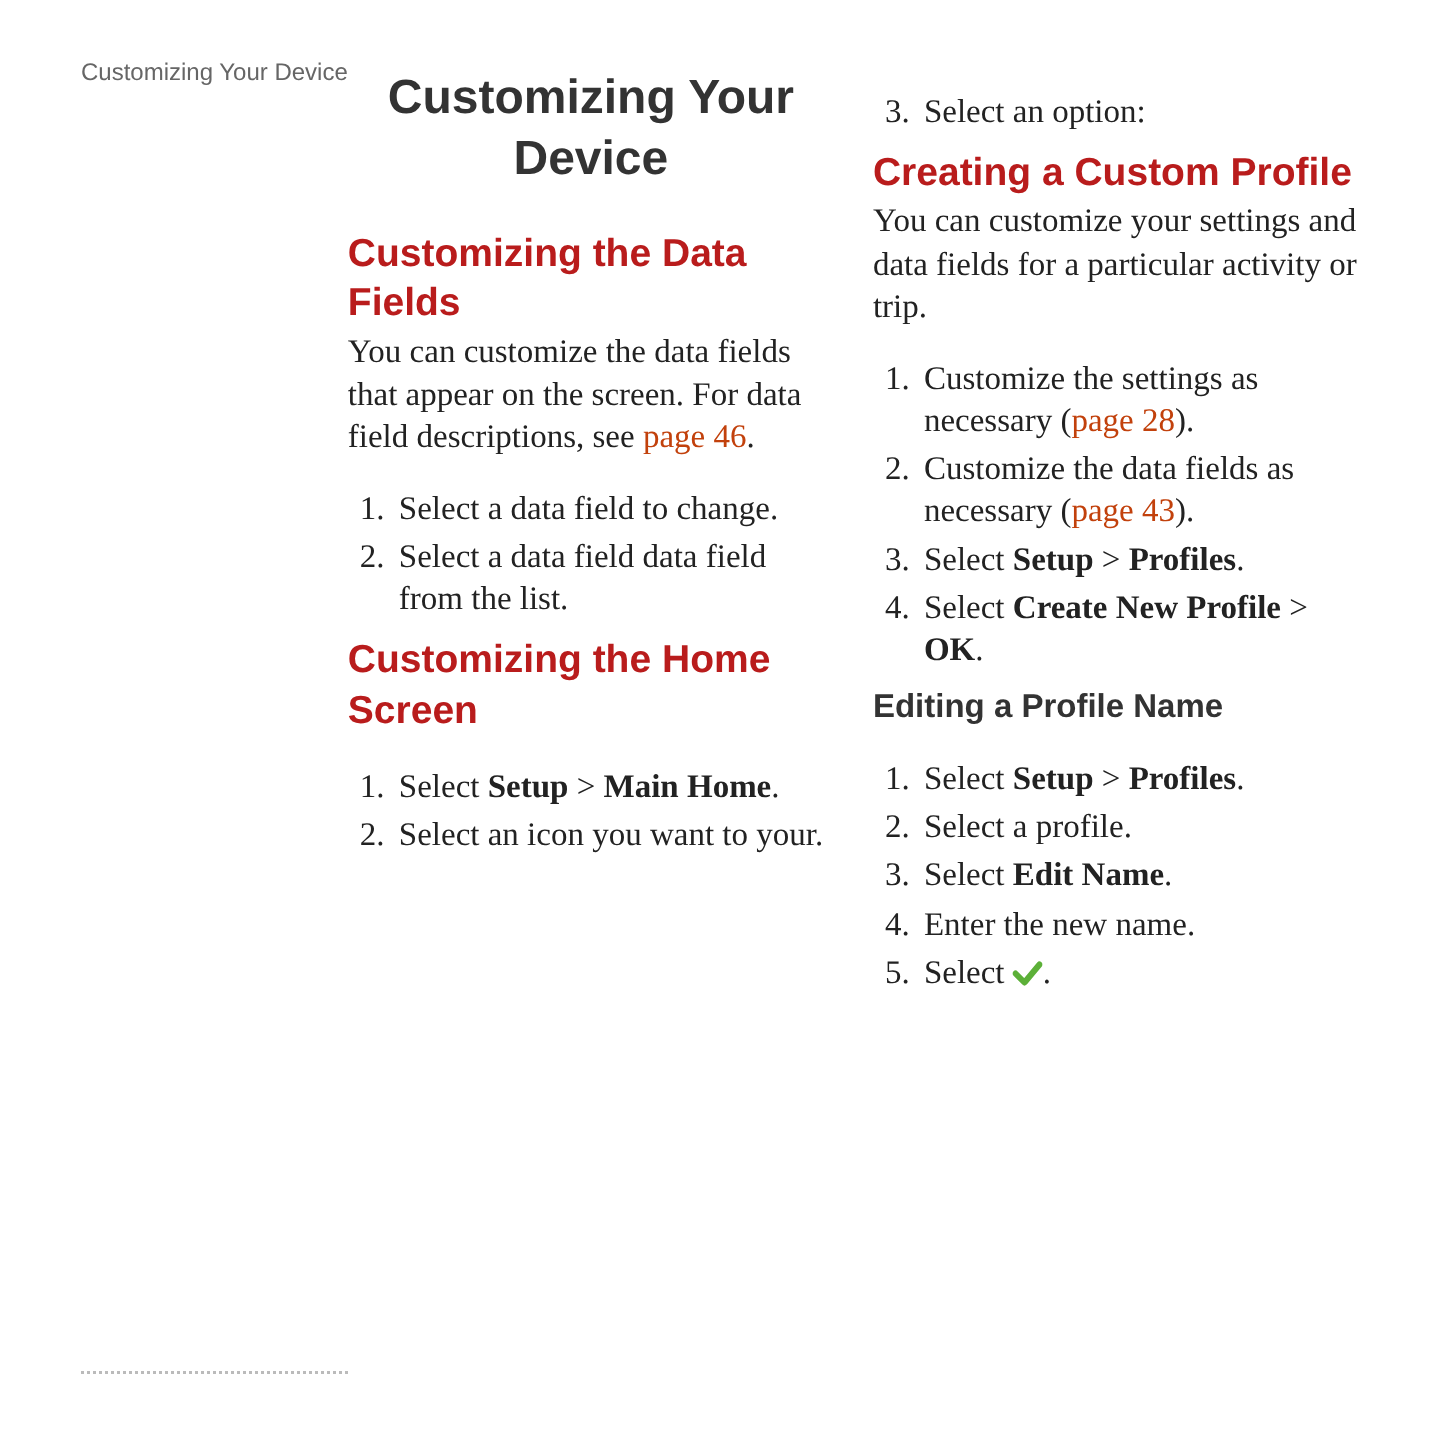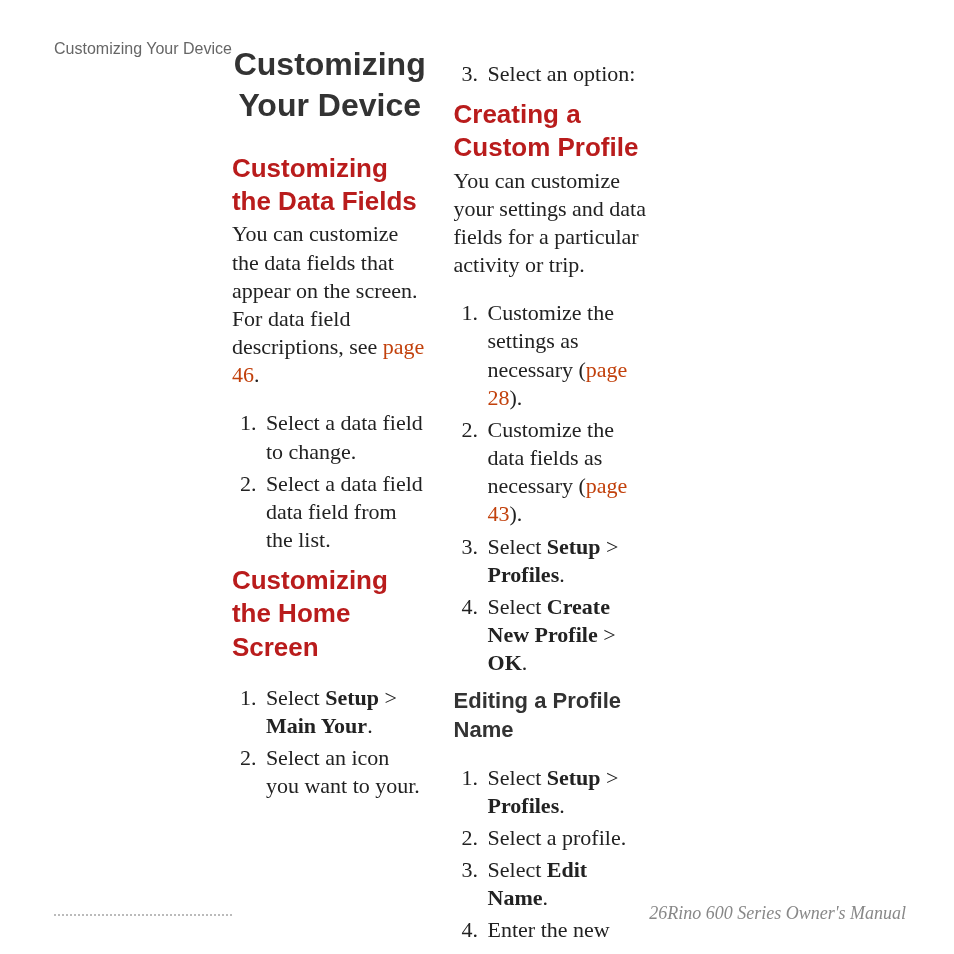--- a/index.html
+++ b/index.html
@@ -93,21 +93,21 @@
         <span>You can customize the data fields that appear on the screen. For data field descriptions, see </span><a class="link" href="#">page 46</a><span>.</span>
       </p>
       <ol>
         <li>Select a data field to change.</li>
         <li>Select a data field data field from the list.</li>
       </ol>
 
       <h2 class="sect">Customizing the Home Screen</h2>
       <ol>
         <li>
-          <span>Select </span><span class="bold">Setup</span><span> &gt; </span><span class="bold">Main Your</span><span>.</span>
+          <span>Select </span><span class="bold">Setup</span><span> &gt; </span><span class="bold">Main Home</span><span>.</span>
         </li>
         <li>Select an icon you want to your.</li>
       </ol>
     </div>
 
     <div class="col">
       <ol start="3">
         <li>
           <span>Select an option:</span>
           <ul class="bullet">
@@ -145,18 +145,14 @@
         <li>
           <span>Select </span><span class="check-icon"><svg width="20" height="18" viewBox="0 0 20 18">
                 <path d="M2 9 L8 15 L18 3" stroke="#5cb038" stroke-width="4" fill="none" stroke-linecap="round" stroke-linejoin="round"></path>
               </svg></span><span>.</span>
         </li>
       </ol>
     </div>
 
   </div>
 
-  <div class="footer">
-    <span>26</span>
-    <span>Rino 600 Series Owner's Manual</span>
-  </div>
 
 </div>
 
 </body></html>

